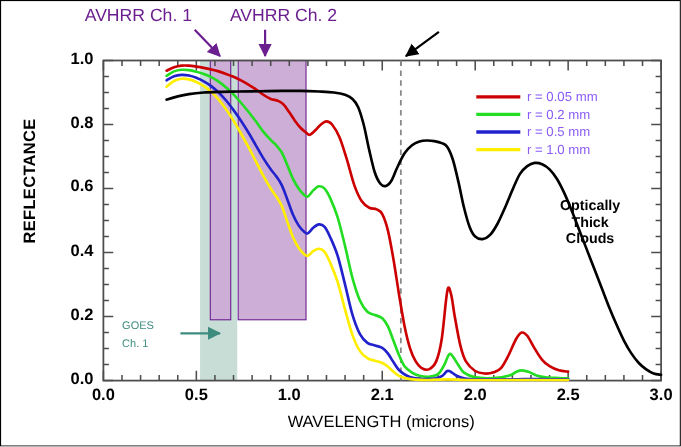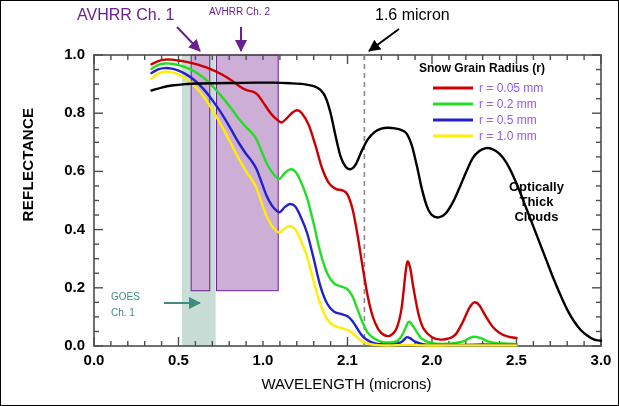--- a/index.html
+++ b/index.html
@@ -1,21 +1,21 @@
 <!DOCTYPE html>
 <html><head>
 <meta charset="utf-8">
 <style>
   html,body{margin:0;padding:0;background:#fff;}
   body{width:619px;height:406px;font-family:"Liberation Sans",sans-serif;}
   #figure{position:relative;width:619px;height:406px;box-sizing:border-box;border:1px solid #000;background:#ffffff;overflow:hidden;}
   #plot-svg{position:absolute;left:0;top:0;width:619px;height:406px;}
   .anno{position:absolute;white-space:nowrap;}
   #avhrr1-label{left:76px;top:5px;font-size:16px;font-weight:400;color:#6B1F8F;}
-  #avhrr2-label{left:208px;top:5px;font-size:10px;font-weight:400;color:#6B1F8F;}
+  #avhrr2-label{left:208px;top:5px;font-size:16px;font-weight:400;color:#6B1F8F;}
   #micron-label{left:374px;top:5px;font-size:16px;color:#000;}
   #goes-label{left:110px;top:288px;font-size:10px;line-height:16px;color:#3E8C7E;}
   #legend-title{left:418px;top:60px;font-size:12px;font-weight:bold;color:#000;}
   .leg-text{font-size:12px;color:#8b5cf6;}
   #leg0{left:478px;top:80px;}
   #leg1{left:478px;top:96px;}
   #leg2{left:478px;top:112px;}
   #leg3{left:478px;top:128px;}
   #clouds-label{left:508px;top:178px;font-size:13px;font-weight:bold;line-height:15px;color:#000;text-align:center;}
   #ylabel{position:absolute;left:-34px;top:155px;width:120px;text-align:center;
@@ -175,34 +175,32 @@
     <g id="legend-lines">
         <line x1="432" y1="87" x2="472" y2="87" stroke="#CC0000" stroke-width="3"></line>
         <line x1="432" y1="103" x2="472" y2="103" stroke="#22DD22" stroke-width="3"></line>
         <line x1="432" y1="119" x2="472" y2="119" stroke="#2222CC" stroke-width="3"></line>
         <line x1="432" y1="135" x2="472" y2="135" stroke="#FFEE00" stroke-width="3"></line>
       </g>
   </svg>
 
   <div class="anno" id="avhrr1-label">AVHRR Ch. 1</div>
   <div class="anno" id="avhrr2-label">AVHRR Ch. 2</div>
-  <div class="anno" id="micron-label">1.6 micron</div>
 
   <div class="anno" id="goes-label">
     <div>GOES</div>
     <div>Ch. 1</div>
   </div>
 
   <div class="anno" id="clouds-label">
     <div>Optically</div>
     <div>Thick</div>
     <div>Clouds</div>
   </div>
 
-  <div class="anno" id="legend-title">Snow Grain Radius (r)</div>
   <div class="anno leg-text" id="leg0">r = 0.05 mm</div>
   <div class="anno leg-text" id="leg1">r = 0.2 mm</div>
   <div class="anno leg-text" id="leg2">r = 0.5 mm</div>
   <div class="anno leg-text" id="leg3">r = 1.0 mm</div>
 
   <div id="ylabel">REFLECTANCE</div>
   <div id="xlabel">WAVELENGTH (microns)</div>
 
   <div id="xtick-labels">
       <div class="tick-lbl" style="left: 71px; top: 350px; width: 44px;">0.0</div>

